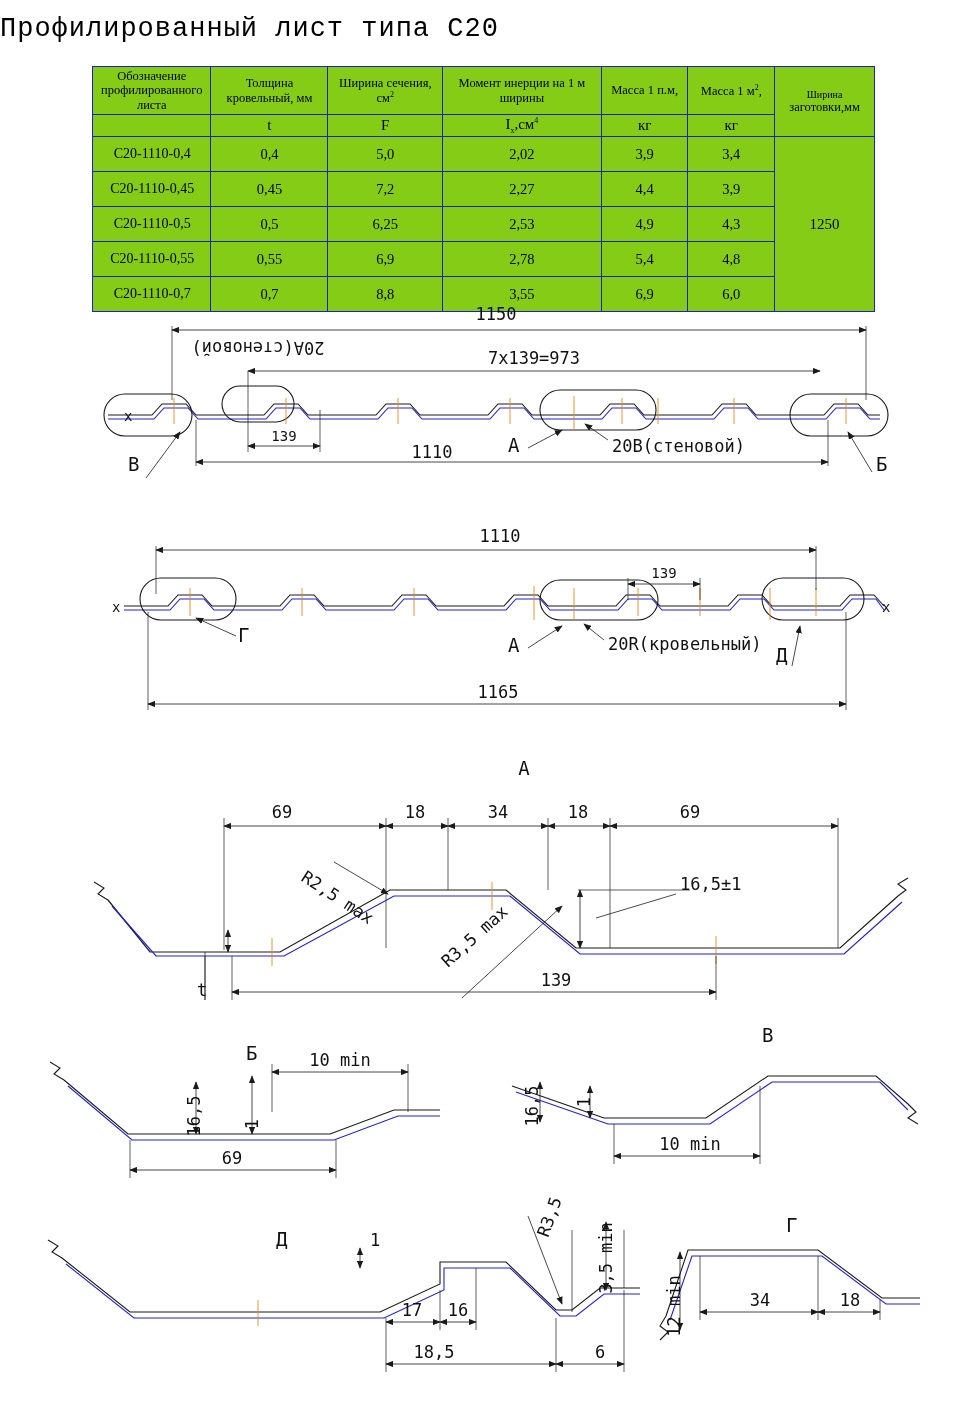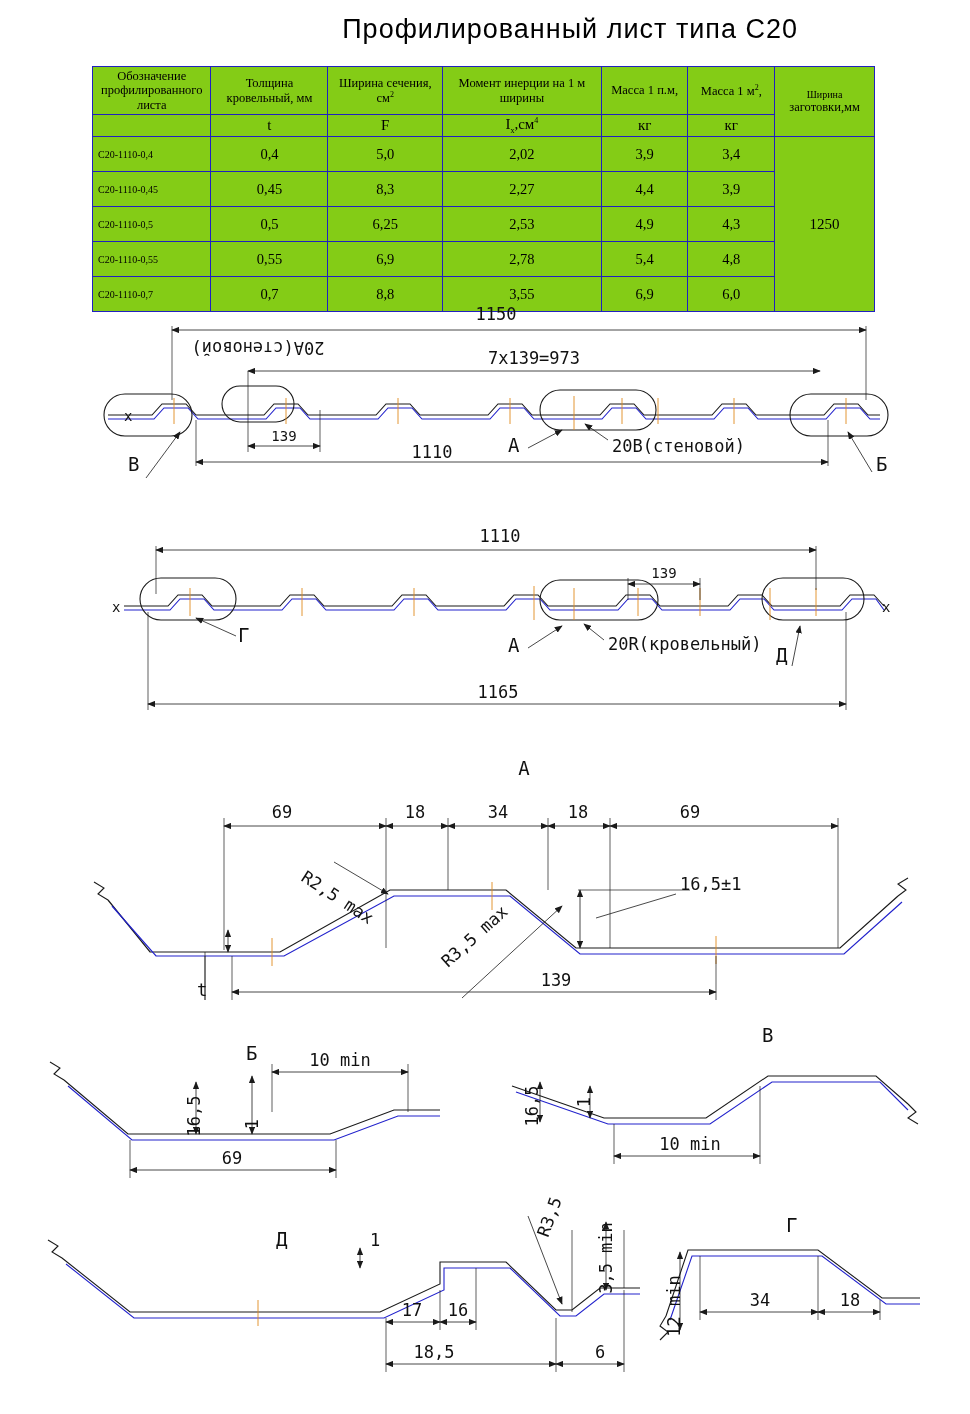--- a/index.html
+++ b/index.html
@@ -1,38 +1,38 @@
 <!DOCTYPE html>
 <html><head>
 <meta charset="utf-8">
 <style>
   html,body{margin:0;padding:0;background:#ffffff;}
   body{width:970px;height:1414px;position:relative;font-family:"Liberation Serif",serif;color:#000;}
   .page{position:relative;width:970px;height:1414px;overflow:hidden;}
 
   
   .title{
-    position:absolute;left:0;top:14px;width:798px;text-align:right;
-    font-family:Liberation Sans, sans-serif;
+    position:absolute;left:0;top:14px;width:798px;text-align:left;
+    font-family:Liberation Mono, monospace;
     font-size:27px;letter-spacing:1px;color:#000;
   }
 
   
   .tbl-wrap{position:absolute;left:92px;top:66px;width:783px;}
   table.spec{border-collapse:collapse;width:783px;background:#84cc16;}
   table.spec td,table.spec th{
     border:1px solid #2020c0;
     font-family:"Liberation Serif",serif;
     text-align:center;vertical-align:middle;
     color:#000;font-weight:normal;
   }
   table.spec thead td{font-size:12.5px;line-height:1.15;padding:2px 2px;}
   table.spec thead td.sym{font-size:15px;padding:1px 2px;}
   table.spec tbody td{font-size:14.5px;height:34px;padding:0 4px;}
-  table.spec tbody td.name{text-align:left;padding-left:5px;font-size:10px;}
+  table.spec tbody td.name{text-align:center;padding-left:5px;font-size:14px;}
   .w-hdr{font-size:10px;}
   .w-sub{font-size:12.5px;}
   sup{font-size:8px;vertical-align:super;}
   sub{font-size:8px;vertical-align:sub;}
 
   
   svg.dwg{position:absolute;left:0;top:0;width:970px;height:1414px;pointer-events:none;}
 
   .ln{stroke:#1a1a1a;stroke-width:1.1;fill:none;}
   .ln2{stroke:#2222cc;stroke-width:1.1;fill:none;}
@@ -82,21 +82,21 @@
           <td>0,4</td>
           <td>5,0</td>
           <td>2,02</td>
           <td>3,9</td>
           <td>3,4</td>
           <td rowspan="5" style="font-size:15px">1250</td>
         </tr>
         <tr>
           <td class="name">С20-1110-0,45</td>
           <td>0,45</td>
-          <td>8,3</td>
+          <td>7,2</td>
           <td>2,27</td>
           <td>4,4</td>
           <td>3,9</td>
         </tr>
         <tr>
           <td class="name">С20-1110-0,5</td>
           <td>0,5</td>
           <td>6,25</td>
           <td>2,53</td>
           <td>4,9</td>

